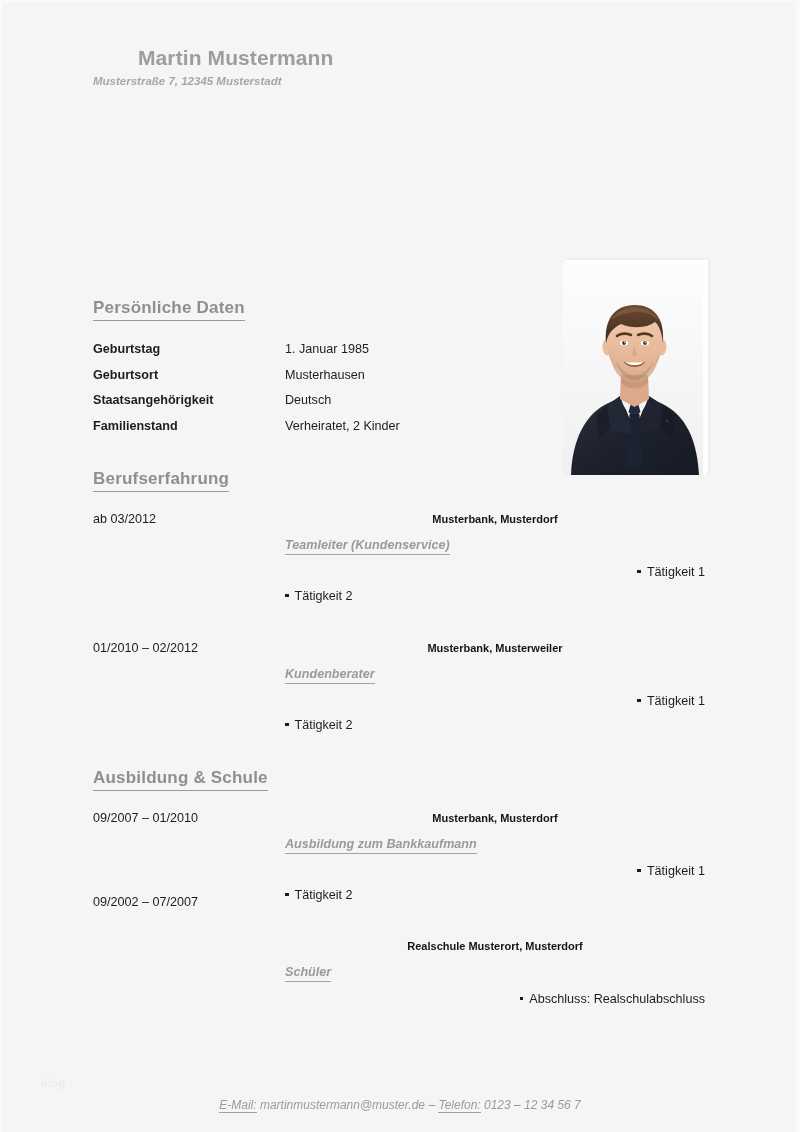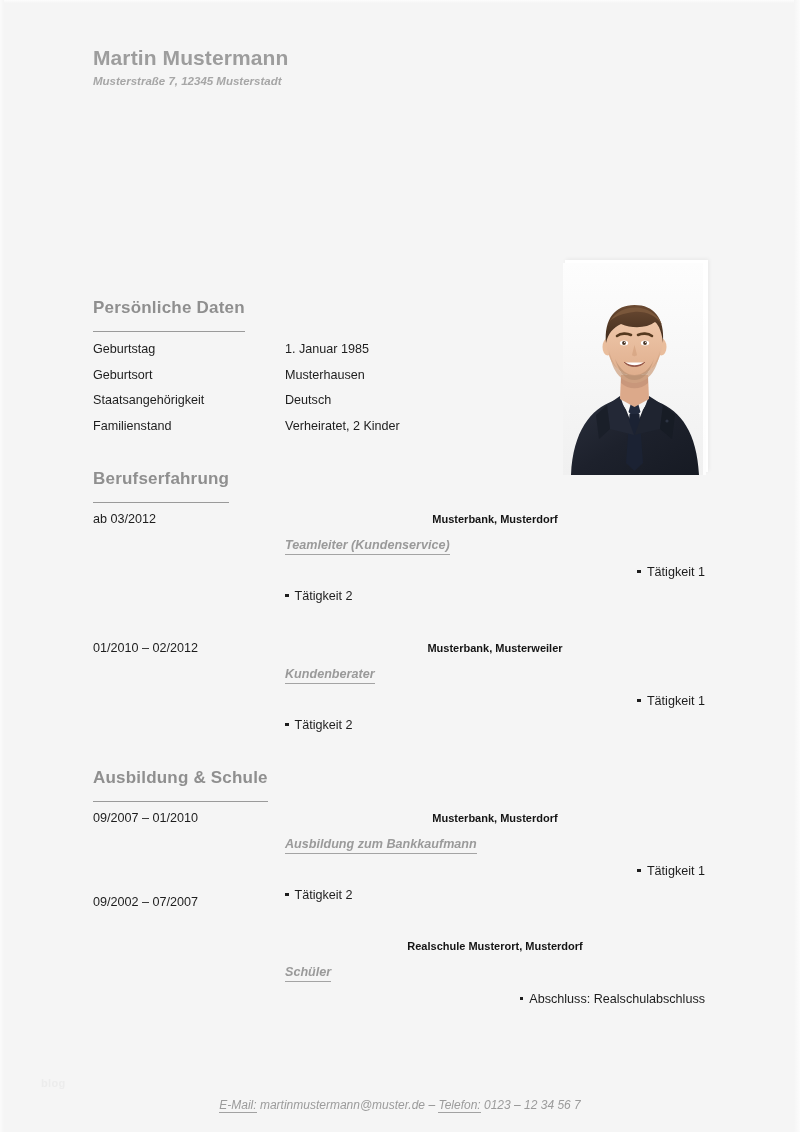--- a/index.html
+++ b/index.html
@@ -43,20 +43,21 @@
     left: 93px;
     top: 45px;
   }
   .cv-name {
     font-size: 21px;
     font-weight: bold;
     color: #9d9d9d;
     letter-spacing: 0.1px;
     line-height: 26px;
     white-space: nowrap;
+    margin-left: 45px;
   }
   .cv-address {
     font-size: 11.5px;
     font-weight: bold;
     font-style: italic;
     color: #a6a6a6;
     line-height: 16px;
     margin-top: 2px;
     white-space: nowrap;
   }
@@ -95,36 +96,36 @@
   .photo-inner svg { display: block; }
 
   
   .section-title {
     position: absolute;
     left: 93px;
     font-size: 17px;
     font-weight: bold;
     color: #8f8f8f;
     letter-spacing: 0.2px;
-    padding-bottom: 13px;
+    padding-bottom: 2px;
     border-bottom: 1.6px solid #9a9a9a;
     display: inline-block;
     white-space: nowrap;
   }
 
   
   .pd-row {
     position: absolute;
     left: 93px;
     width: 470px;
     font-size: 12.6px;
     color: #1d1d1d;
     line-height: 16px;
   }
-  .pd-label { position: absolute; left: 0; top: 0; white-space: nowrap; }
+  .pd-label { position: absolute; left: 0; top: 0; white-space: nowrap; font-weight: bold; }
   .pd-value { position: absolute; left: 192px; top: 0; white-space: nowrap; }
 
   
   .entry-date {
     position: absolute;
     left: 93px;
     font-size: 12.6px;
     color: #1d1d1d;
     white-space: nowrap;
     line-height: 16px;

